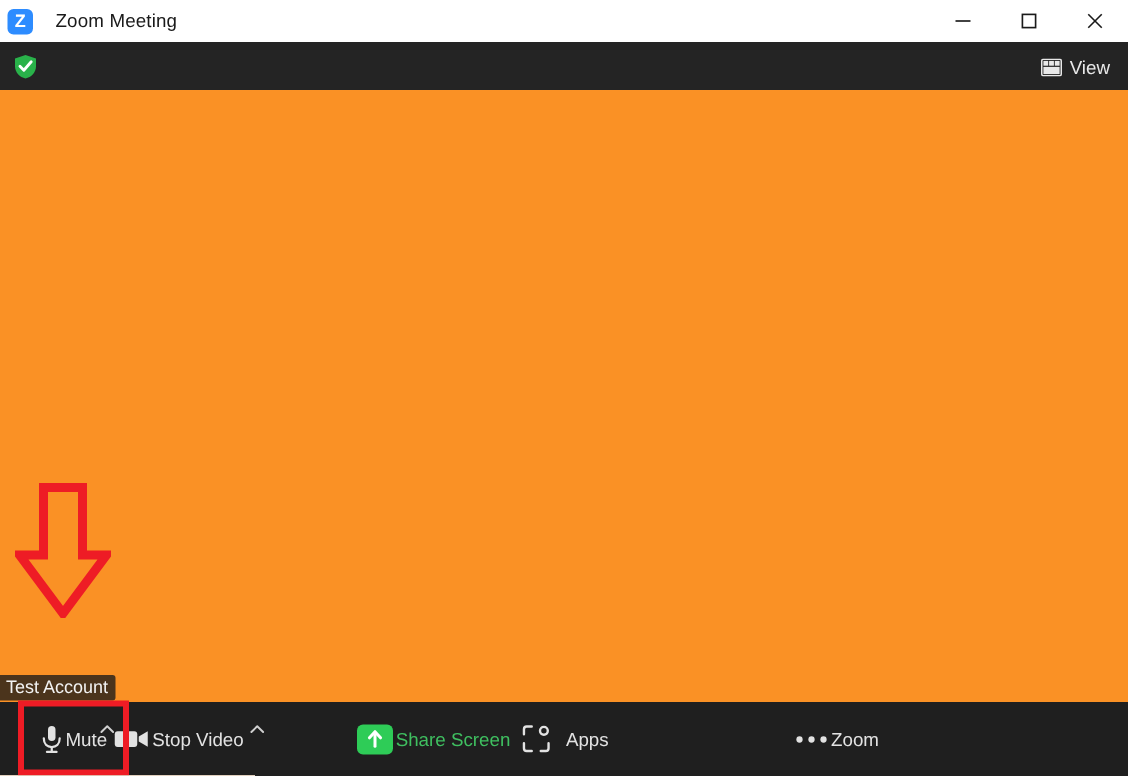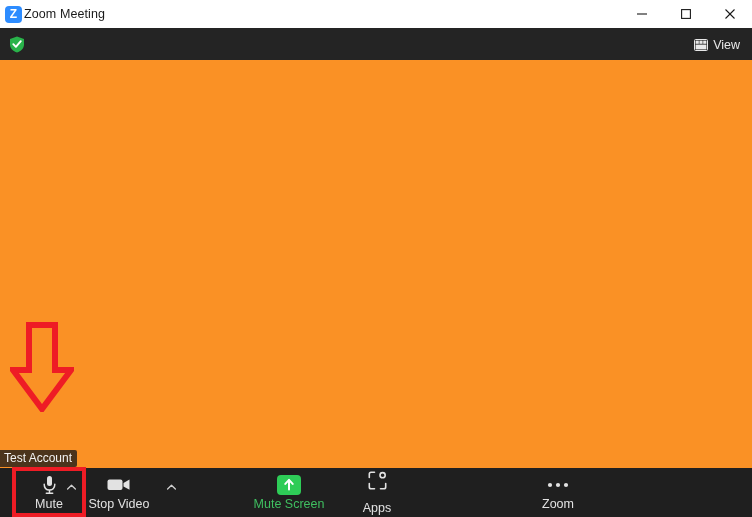--- a/index.html
+++ b/index.html
@@ -40,21 +40,21 @@
     color: #ffffff;
     font-size: 12px;
     font-weight: bold;
     display: flex;
     align-items: center;
     justify-content: center;
     font-family: "Liberation Sans", sans-serif;
     line-height: 1;
   }
   .title-text {
-    margin-left: 2px;
+    margin-left: 15px;
     font-size: 12.5px;
     color: #1a1a1a;
     letter-spacing: 0.1px;
   }
   .win-controls {
     position: absolute;
     right: 0; top: 0;
     height: 28px;
     display: flex;
   }
@@ -144,21 +144,21 @@
     left: 0; top: 468px;
     width: 752px;
     height: 49px;
     background: #1F1F1F;
   }
   .tb-item {
     position: absolute;
     top: 0;
     height: 49px;
     display: flex;
-    flex-direction: column;
+    flex-direction: row;
     align-items: center;
     justify-content: center;
     gap: 2px;
     color: #e2e2e2;
   }
   .tb-icon {
     height: 21px;
     display: flex;
     align-items: center;
     justify-content: center;
@@ -307,21 +307,21 @@
 
     <div class="tb-item" id="tb-share">
       <div class="tb-icon">
         <div class="share-badge">
           <svg width="12" height="13" viewBox="0 0 12 13">
             <line x1="6" y1="11.5" x2="6" y2="2.6" stroke="#ffffff" stroke-width="2" stroke-linecap="round"></line>
             <path d="M2.3 5.9 L6 1.8 L9.7 5.9" fill="none" stroke="#ffffff" stroke-width="2" stroke-linecap="round" stroke-linejoin="round"></path>
           </svg>
         </div>
       </div>
-      <div class="tb-label green">Mute Screen</div>
+      <div class="tb-label green">Share Screen</div>
     </div>
 
     <div class="tb-item" id="tb-apps">
       <div class="tb-icon">
         <svg width="19" height="19" viewBox="0 0 19 19">
           <path d="M6.5 1.3 H3.1 C2.1 1.3 1.3 2.1 1.3 3.1 V6.5" fill="none" stroke="#e2e2e2" stroke-width="1.6" stroke-linecap="round"></path>
           <path d="M12.5 17.7 H15.9 C16.9 17.7 17.7 16.9 17.7 15.9 V12.5" fill="none" stroke="#e2e2e2" stroke-width="1.6" stroke-linecap="round"></path>
           <path d="M1.3 12.5 V15.9 C1.3 16.9 2.1 17.7 3.1 17.7 H6.5" fill="none" stroke="#e2e2e2" stroke-width="1.6" stroke-linecap="round"></path>
           <circle cx="14.6" cy="4.2" r="2.6" fill="none" stroke="#e2e2e2" stroke-width="1.6"></circle>
         </svg>

